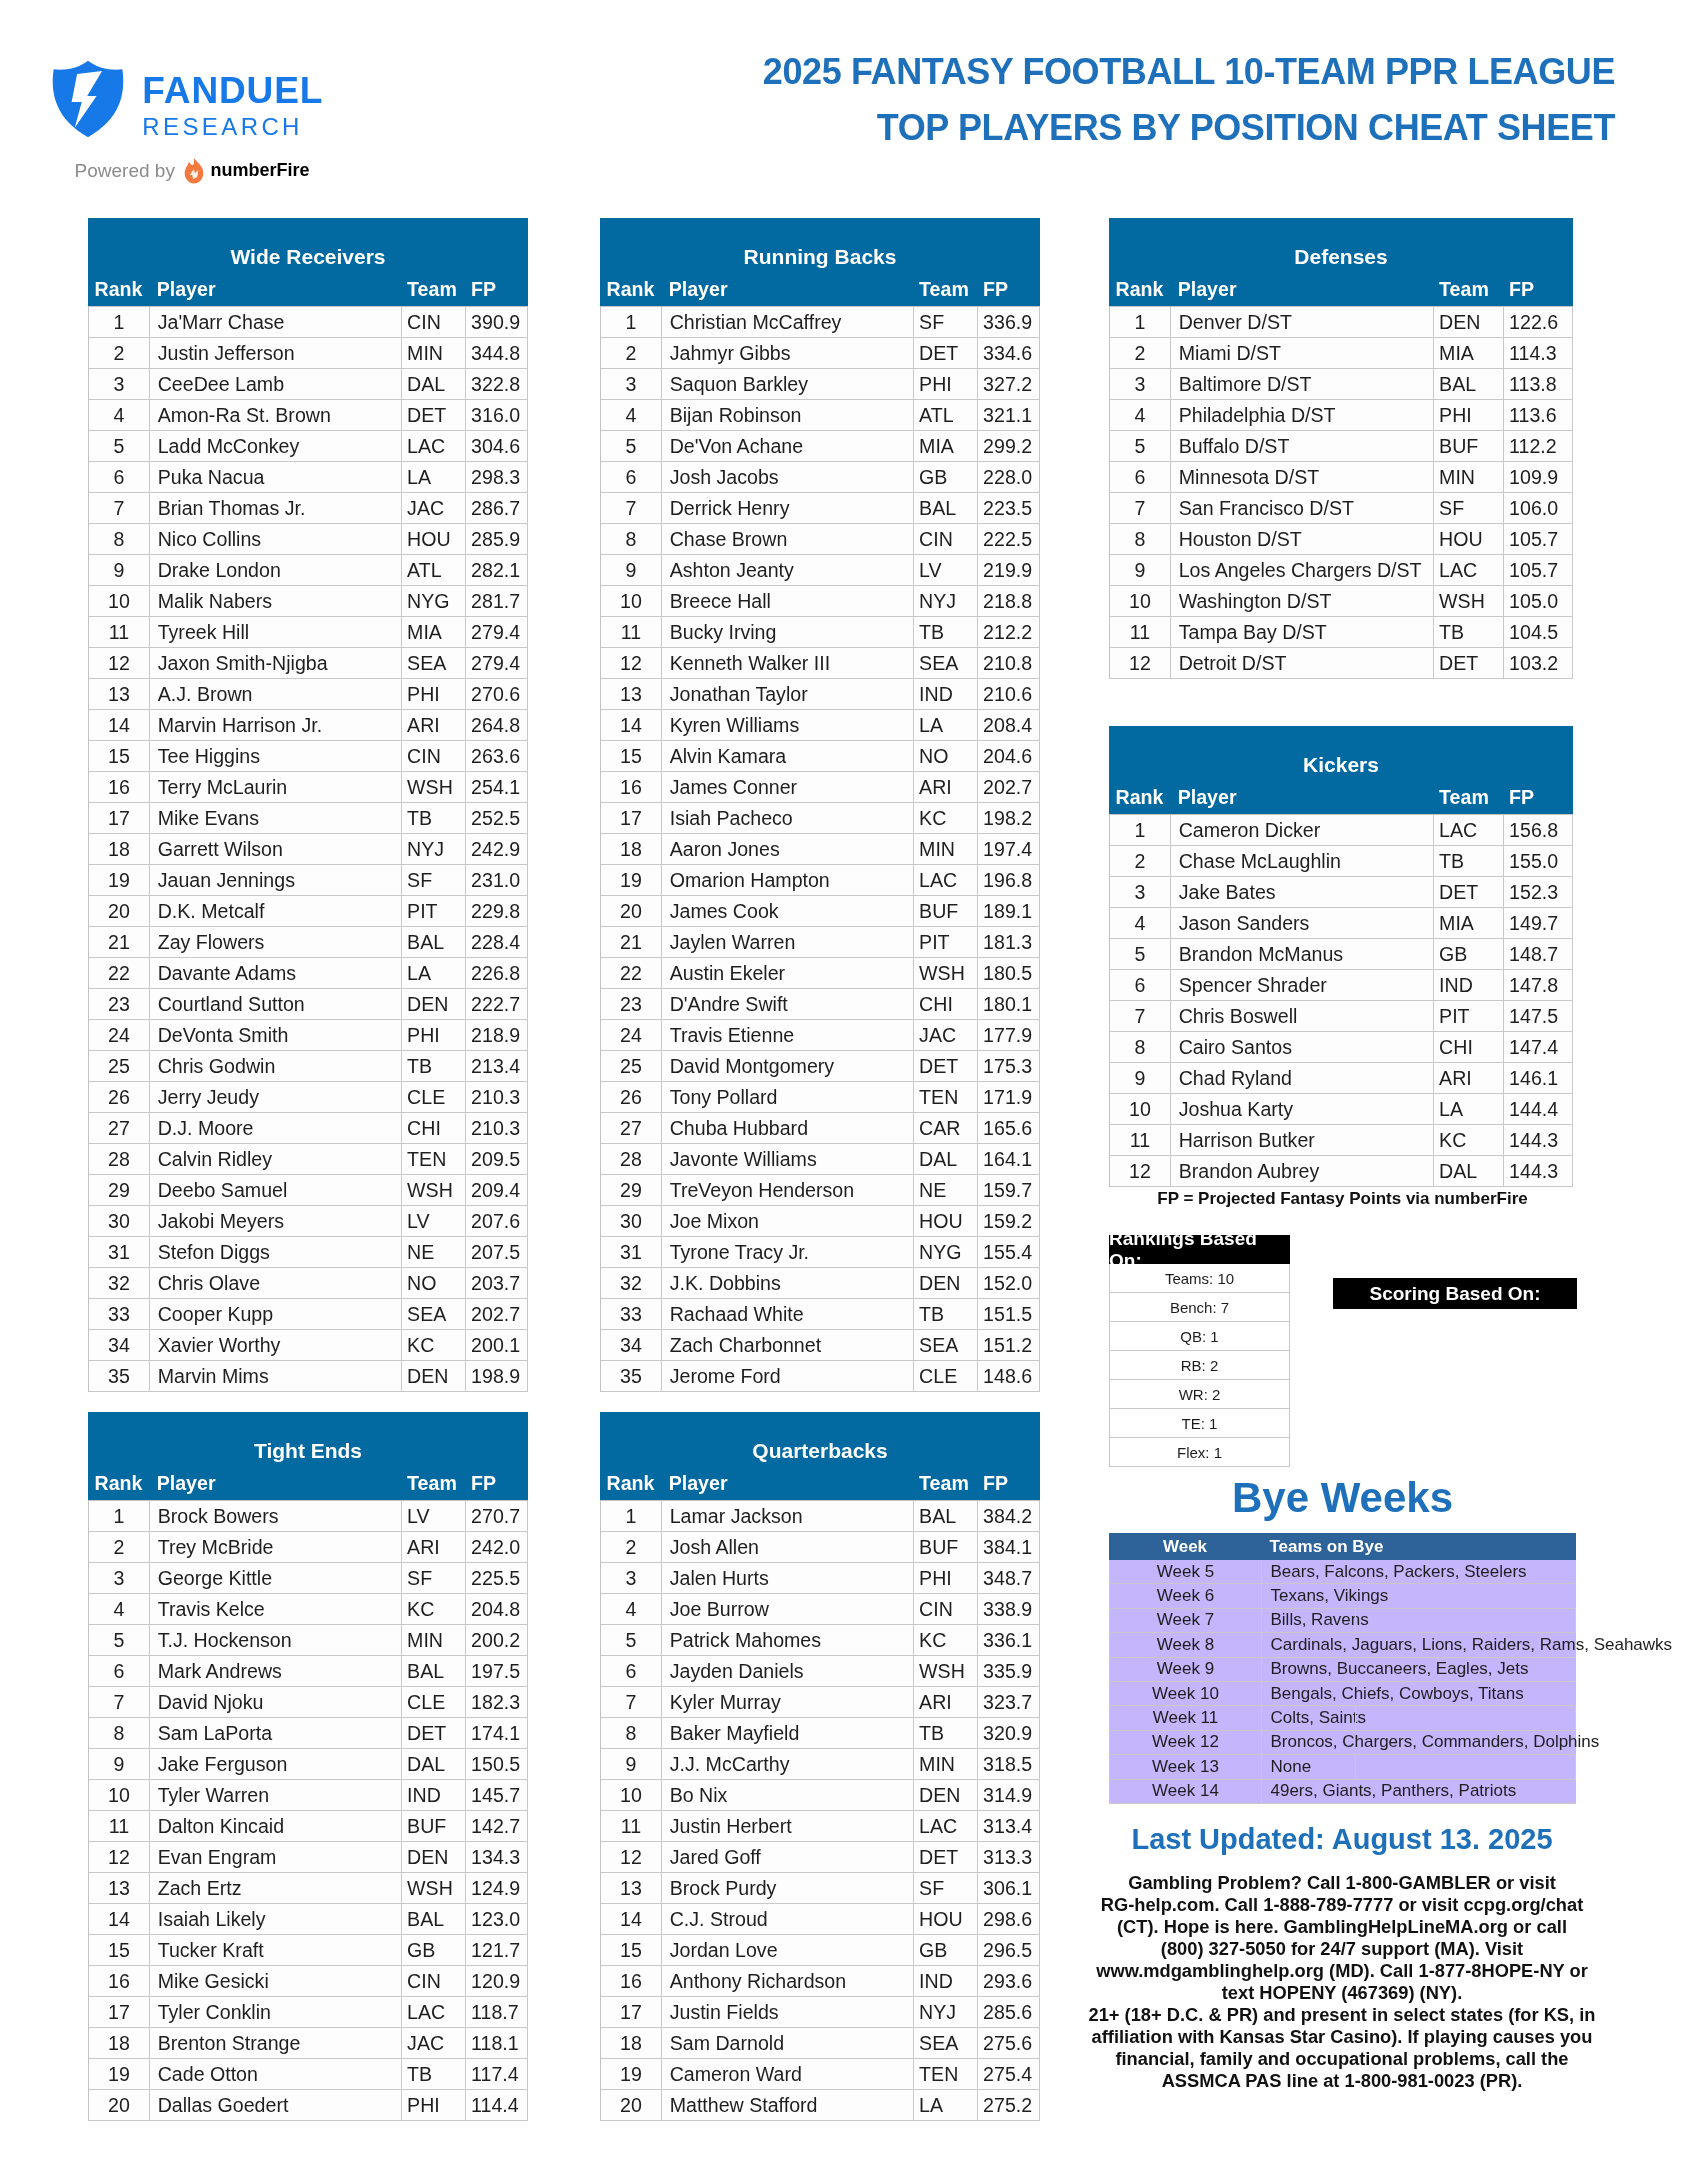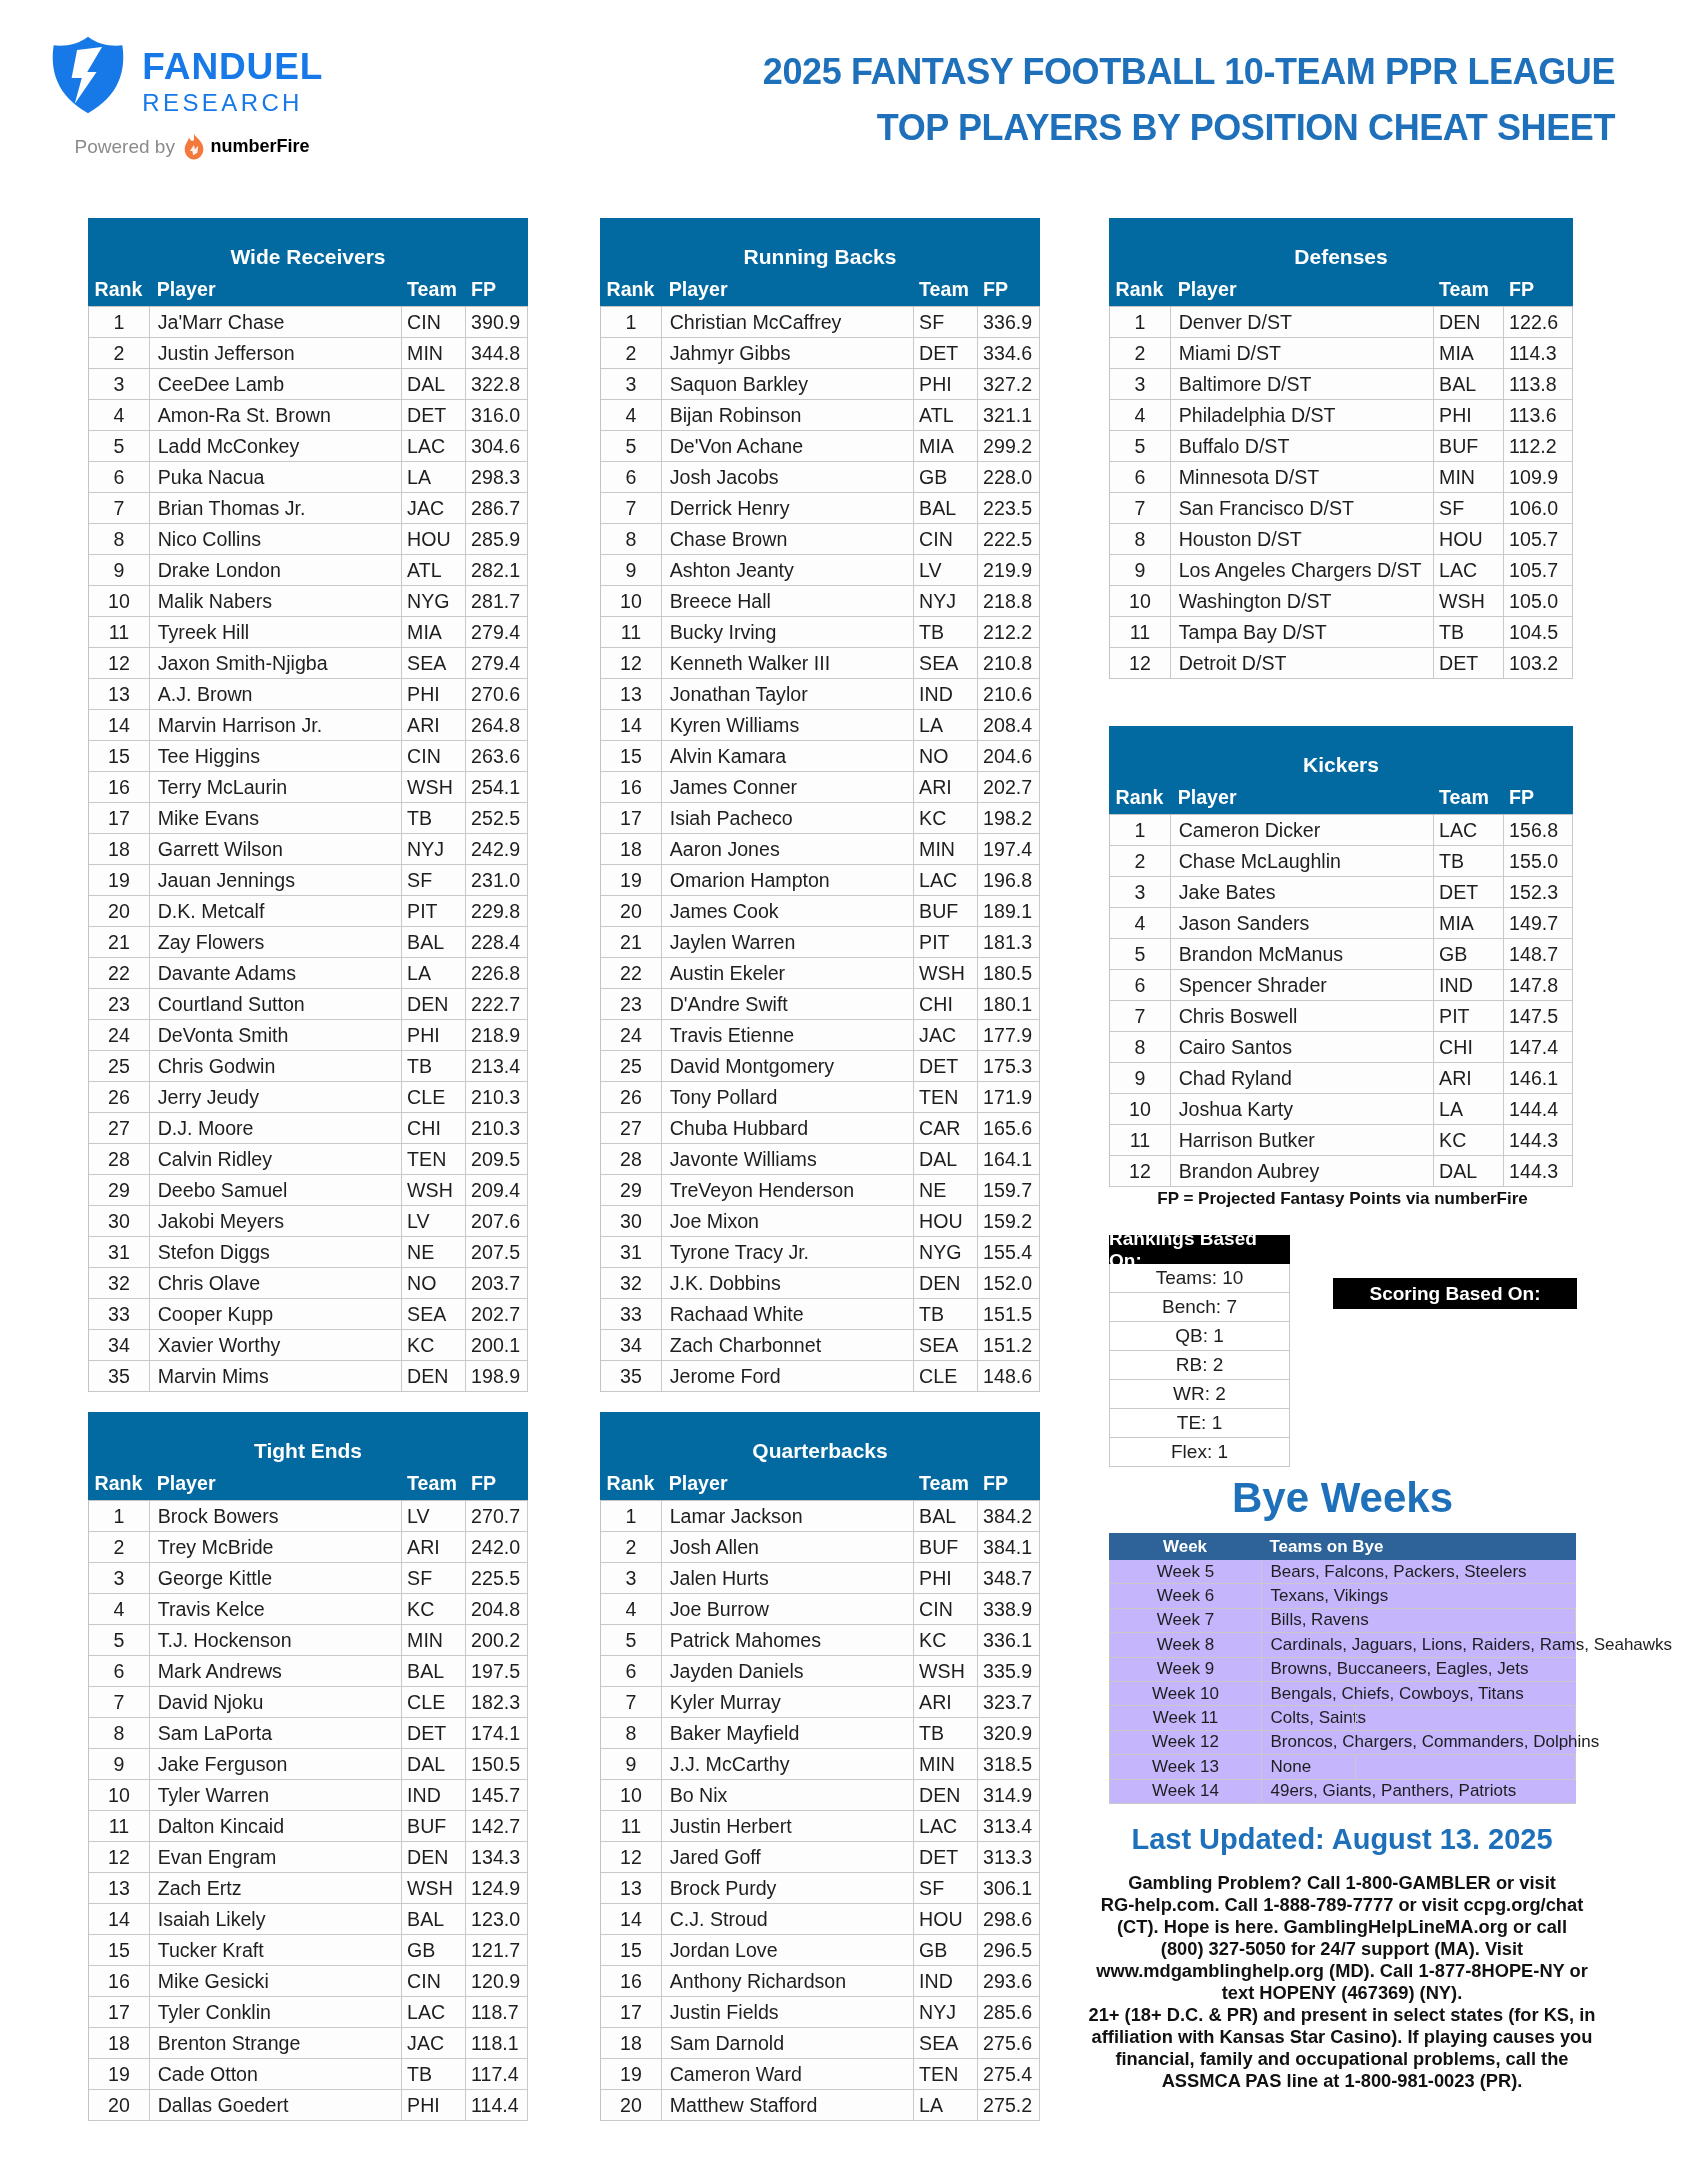--- a/index.html
+++ b/index.html
@@ -1,21 +1,21 @@
 <!DOCTYPE html>
 <html style="font-size:13.6px"><head>
 <meta charset="utf-8">
 <style>
   html,body{margin:0;padding:0}
   body{
     width:1685px;height:2181px;position:relative;overflow:hidden;
     background:#ffffff;font-family:"Liberation Sans",sans-serif;
   }
   
-  .logo{position:absolute;left:49px;top:36px;width:477px}
+  .logo{position:absolute;left:49px;top:60px;width:477px}
   .logo-row{display:flex;align-items:flex-start}
   .shield{width:78px;height:78px}
   .brand{margin-left:15.3px;line-height:1}
   .brand-1{font-size:37px;font-weight:bold;color:#1778e8;letter-spacing:0.9px;margin-top:12px}
   .brand-2{font-size:24px;font-weight:normal;color:#1778e8;letter-spacing:3.4px;margin-top:6px}
   .powered{display:flex;align-items:center;margin-top:19px;margin-left:25.6px}
   .powered-label{font-size:19px;color:#8b8b8b;margin-right:8.5px}
   .flame{width:22px;height:25.6px;margin-right:5.1px}
   .powered-brand{font-size:18px;font-weight:bold;color:#000000}
   .main-title{
@@ -47,21 +47,21 @@
   .fp-note{position:absolute;left:1109px;top:1189px;width:467px;text-align:center;
            font-size:17px;font-weight:bold;color:#111}
   .sbox{position:absolute;background:#fff}
   .shead{background:#000000;color:#fff;font-weight:bold;display:flex;
          align-items:center;justify-content:center}
   .srows{border-left:0.9px solid #c9c9c9;border-right:0.9px solid #c9c9c9}
   .srow{display:flex;align-items:center;justify-content:center;
         border-bottom:0.9px solid #c9c9c9;color:#1e1e1e;background:#fff}
   .box-rank{left:1109px;top:1235px;width:181px}
   .box-rank .shead{height:29px;font-size:19px}
-  .box-rank .srow{height:28px;font-size:19px}
+  .box-rank .srow{height:28px;font-size:15px}
   .box-score{left:1333px;top:1278px;width:244px}
   .box-score .shead{height:31px;font-size:19px}
   .box-score .srow{height:25.6px;font-size:17.5px}
   
   .bye-heading{position:absolute;left:1109px;top:1474px;width:467px;text-align:center;
                font-size:42px;font-weight:800;color:#1e70ba}
   .bye-table{position:absolute;left:1109px;top:1533px;width:467px}
   .bye-head{display:grid;grid-template-columns:152px 1fr;background:#2d6398;color:#fff;
             height:27px;font-size:17px;font-weight:bold;align-items:center}
   .bye-head .bh-week{text-align:center}

